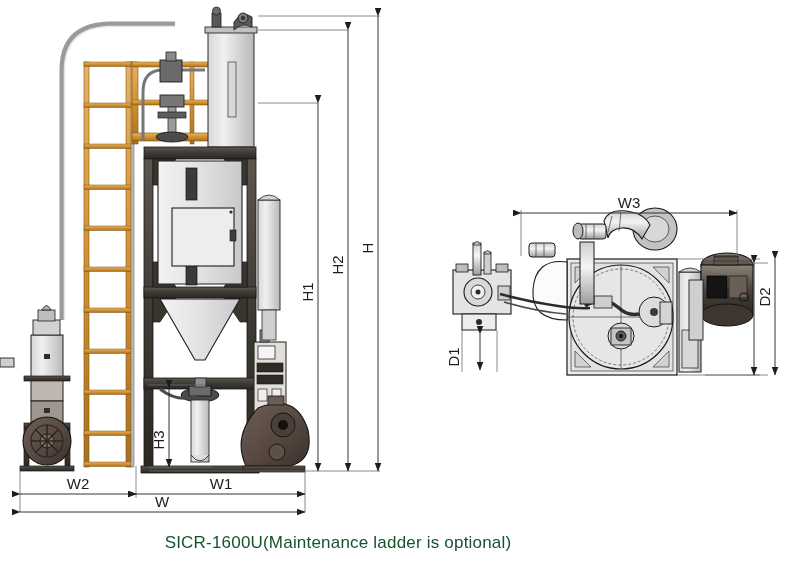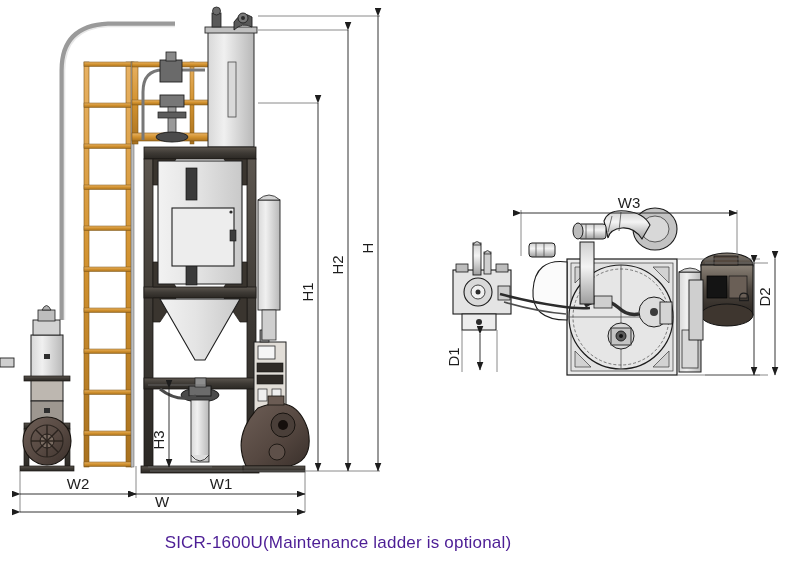--- a/index.html
+++ b/index.html
@@ -6,21 +6,21 @@
   html,body{margin:0;padding:0;background:#ffffff;}
   body{
     width:800px;height:575px;position:relative;overflow:hidden;
     font-family:"Liberation Sans","DejaVu Sans",sans-serif;
     color:#1a1a1a;
   }
   #sheet{position:absolute;left:0;top:0;width:800px;height:575px;}
   svg.drw{position:absolute;left:0;top:0;width:800px;height:575px;}
   .caption{
     position:absolute;left:0;top:533px;width:676px;text-align:center;
-    font-size:17px;letter-spacing:.2px;color:#4c1d95;
+    font-size:17px;letter-spacing:.2px;color:#14532d;
   }
   .dimlbl{font-size:15px;fill:#1d1d1d;font-family:"Liberation Sans","DejaVu Sans",sans-serif;}
 </style>
 </head>
 <body>
 
 <div id="sheet">
 
   <svg class="drw" viewBox="0 0 800 575">
     <defs>

